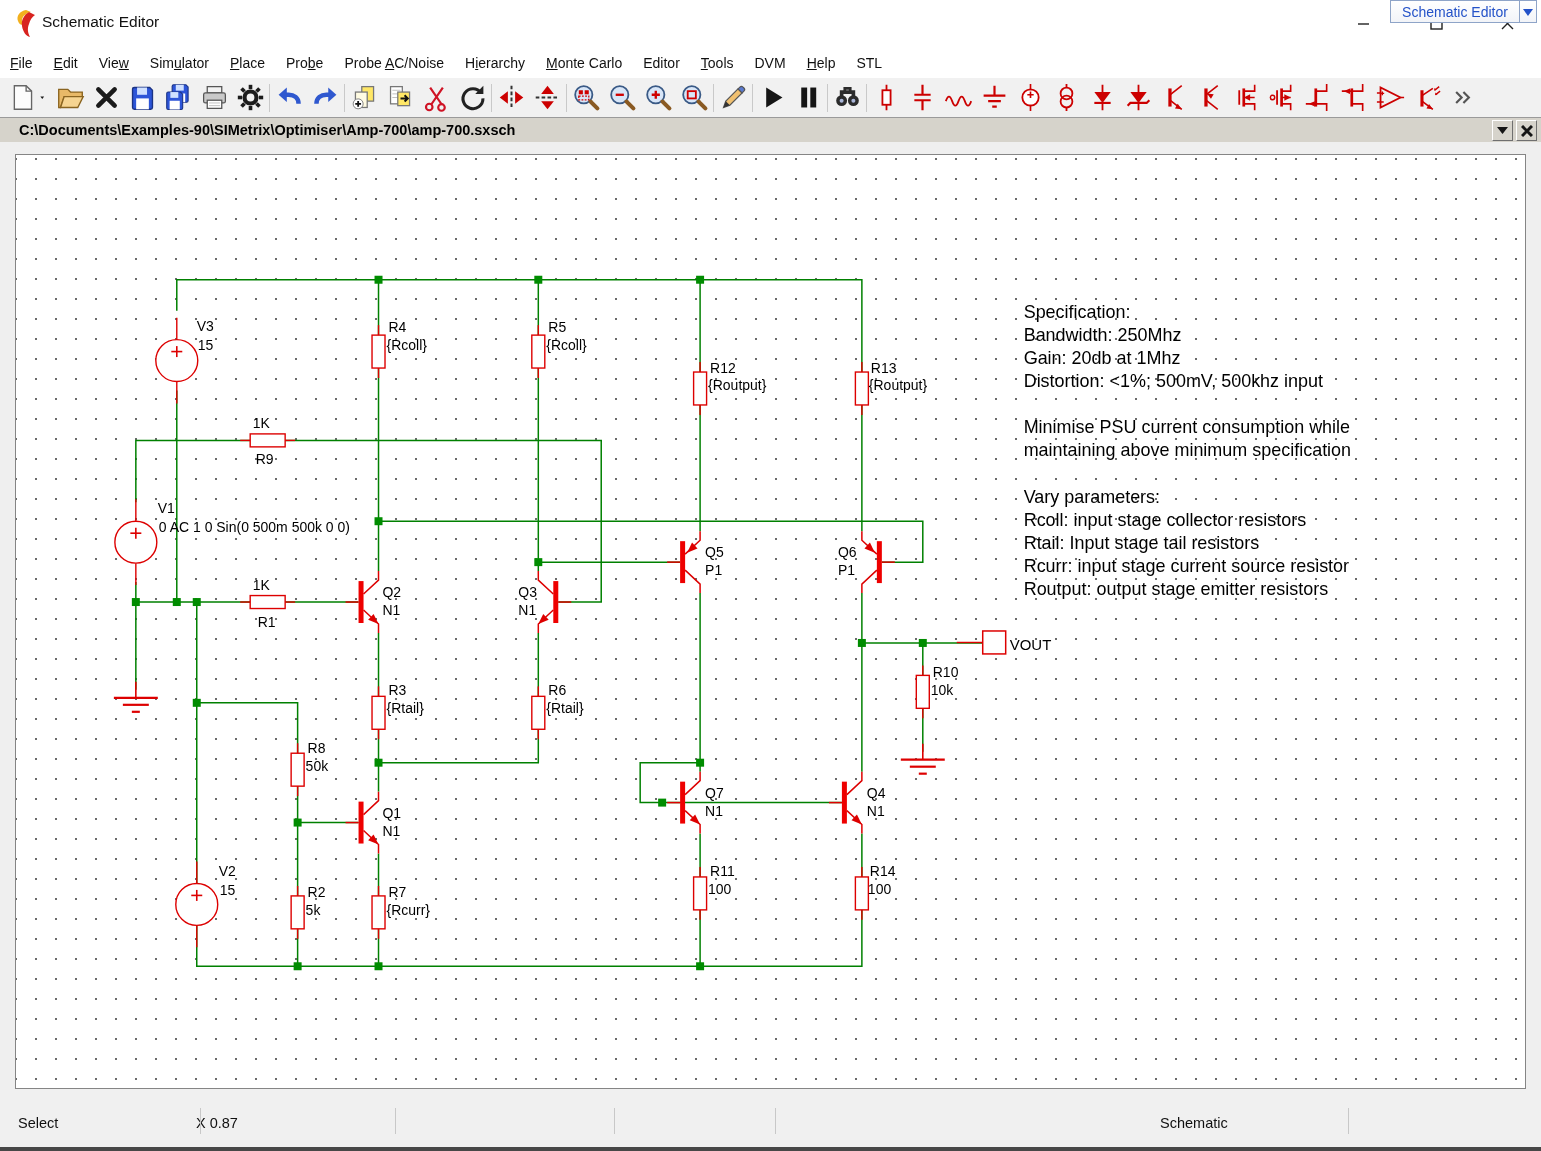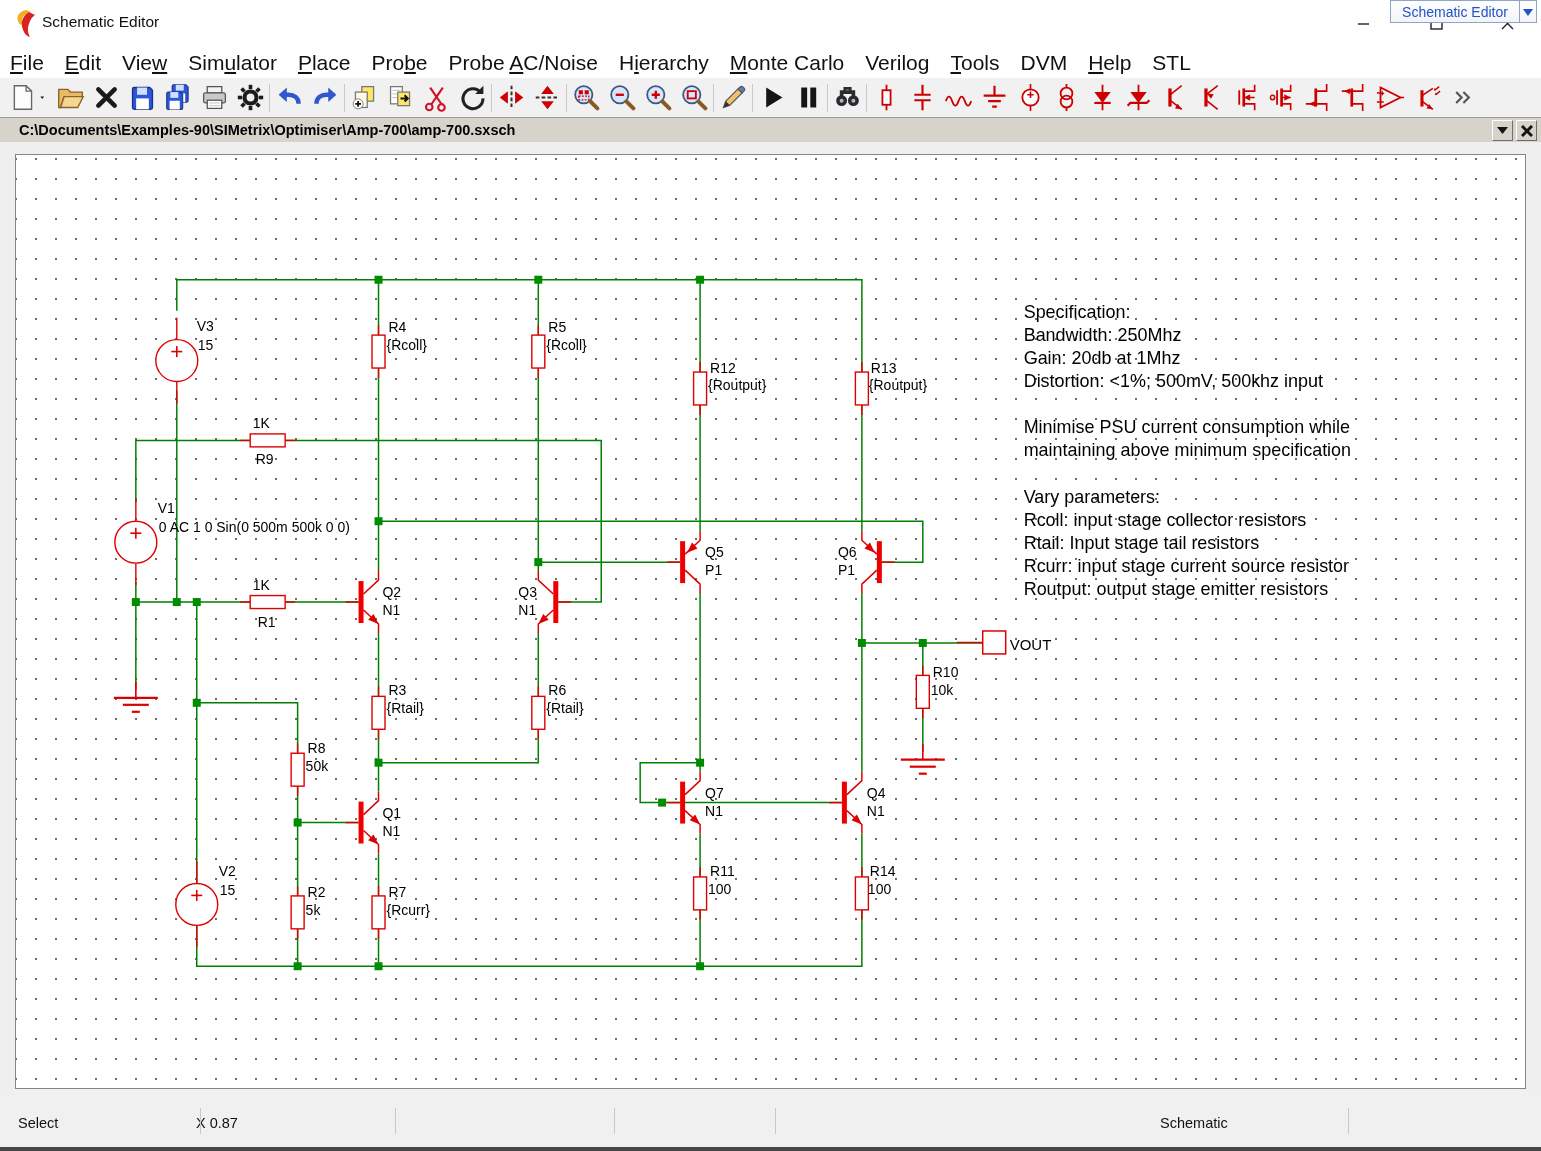--- a/index.html
+++ b/index.html
@@ -8,21 +8,21 @@
        font-family:"Liberation Sans", sans-serif;overflow:hidden;
        outline:1px solid #9a9a9a;}
   
   #titlebar{position:absolute;left:0;top:0;width:100%;height:48px;background:#fff;}
   #app-logo{position:absolute;left:14px;top:9px;width:22px;height:30px;}
   #window-title{position:absolute;left:42px;top:13px;font-size:15.5px;color:#111;}
   .winbtn{position:absolute;top:8px;width:34px;height:30px;display:flex;align-items:center;justify-content:center;cursor:default;}
   #btn-min{left:1346px;} #btn-max{left:1419px;} #btn-close{left:1490px;}
   
   #menubar{position:absolute;left:0;top:48px;width:100%;height:30px;background:#fff;
-           display:flex;align-items:center;padding-left:10px;font-size:21px;color:#111;}
+           display:flex;align-items:center;padding-left:10px;font-size:14px;color:#111;}
   .menu-item{padding:3px 11px 3px 0;margin-right:10px;white-space:nowrap;}
   .menu-item u{text-decoration:underline;}
   #mode-combo{position:absolute;right:4px;top:0;width:147px;height:23px;border:1px solid #8ea4c8;
               background:linear-gradient(#fff,#f2f4f8);display:flex;align-items:center;}
   #mode-combo .lbl{flex:1;text-align:center;color:#2452c8;font-size:14px;}
   #mode-combo .arr{width:17px;height:100%;border-left:1px solid #8ea4c8;display:flex;align-items:center;justify-content:center;}
   #mode-combo .arr i{width:0;height:0;border:5px solid transparent;border-top:7px solid #2452c8;margin-top:6px;}
   
   #toolbar{position:absolute;left:0;top:78px;width:100%;height:39px;background:#f1f1f1;
            display:flex;align-items:center;padding-left:4px;}
@@ -84,21 +84,21 @@
   <div id="menubar">
       <span class="menu-item"><u>F</u>ile</span>
       <span class="menu-item"><u>E</u>dit</span>
       <span class="menu-item">Vie<u>w</u></span>
       <span class="menu-item">Sim<u>u</u>lator</span>
       <span class="menu-item"><u>P</u>lace</span>
       <span class="menu-item">Pro<u>b</u>e</span>
       <span class="menu-item">Probe <u>A</u>C/Noise</span>
       <span class="menu-item">H<u>i</u>erarchy</span>
       <span class="menu-item"><u>M</u>onte Carlo</span>
-      <span class="menu-item">Verilog</span>
+      <span class="menu-item">Editor</span>
       <span class="menu-item"><u>T</u>ools</span>
       <span class="menu-item">DVM</span>
       <span class="menu-item"><u>H</u>elp</span>
       <span class="menu-item">STL</span>
     </div>
   <div id="mode-combo">
     <span class="lbl">Schematic Editor</span>
     <span class="arr">
         <i></i>
       </span>

